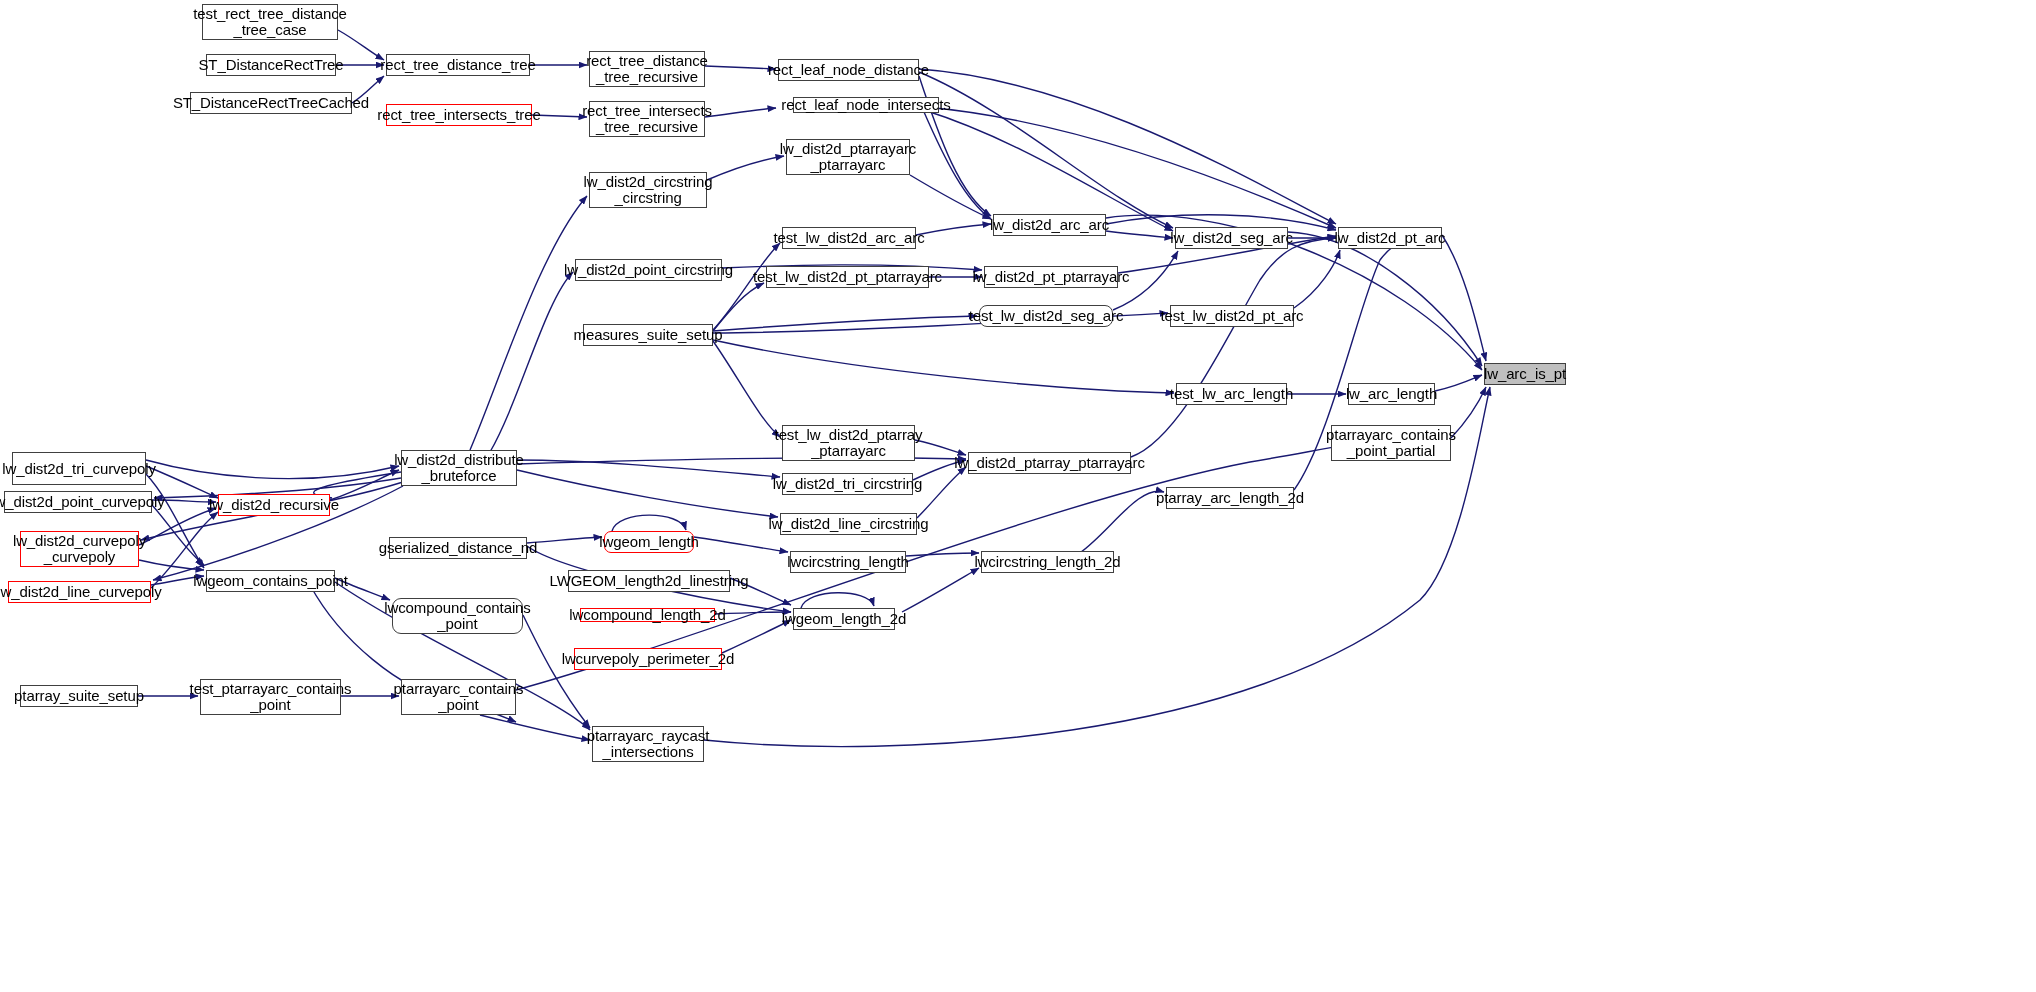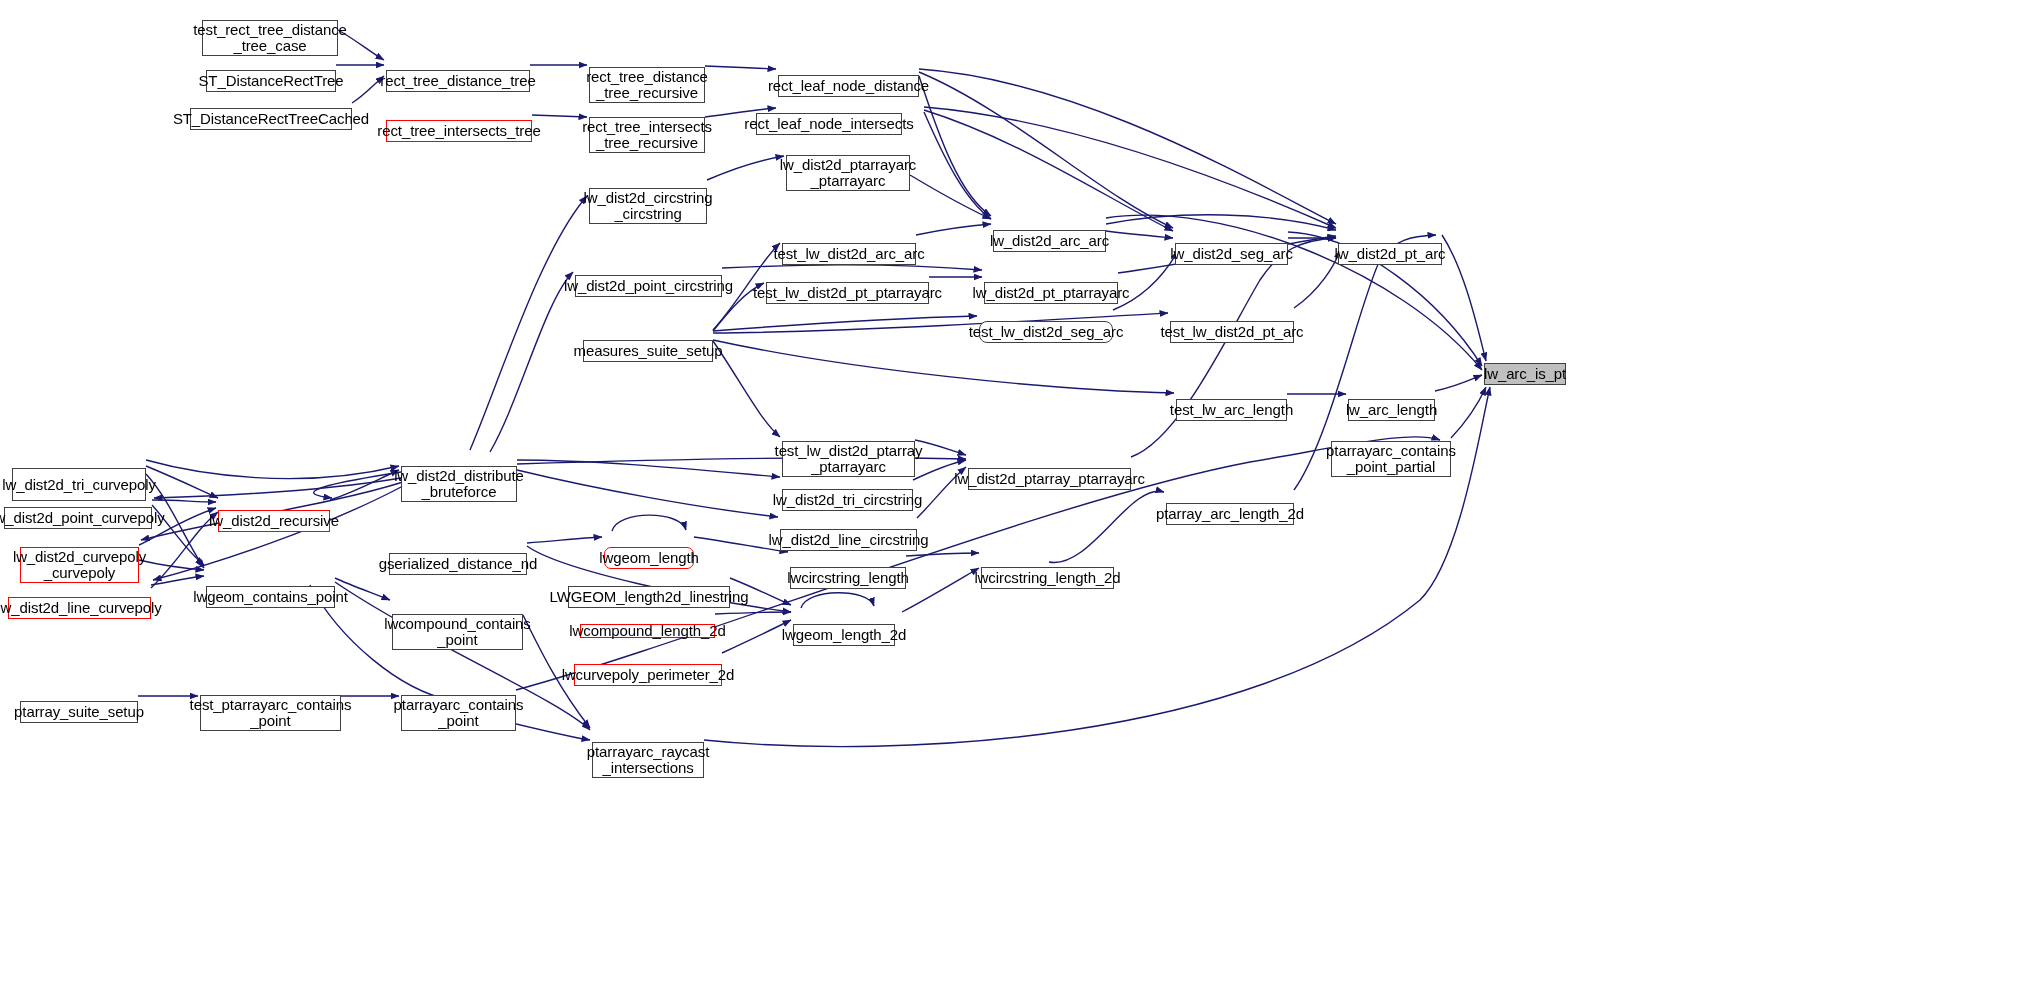--- a/index.html
+++ b/index.html
@@ -33,21 +33,20 @@
     text-align: center;
     background: #ffffff;
     border: 1px solid #404040;
     color: #000000;
     font-size: 15px;
     line-height: 16px;
     letter-spacing: -0.1px;
     white-space: pre-line;
     padding: 0 20px;
     z-index: 5;
-    margin-top: 16px;
   }
   .node.red {
     border: 1px solid #ff0000;
   }
   .node.hl {
     background: #bfbfbf;
     border: 1px solid #404040;
   }
 </style>
 </head>
@@ -167,36 +166,36 @@
 _tree_case</div>
       <div class="node" style="left: 206px; top: 54px; width: 130px; height: 22px;">ST_DistanceRectTree</div>
       <div class="node" style="left: 190px; top: 92px; width: 162px; height: 22px;">ST_DistanceRectTreeCached</div>
       <div class="node" style="left: 386px; top: 54px; width: 144px; height: 22px;">rect_tree_distance_tree</div>
       <div class="node red" style="left: 386px; top: 104px; width: 146px; height: 22px;">rect_tree_intersects_tree</div>
       <div class="node" style="left: 589px; top: 51px; width: 116px; height: 36px;">rect_tree_distance
 _tree_recursive</div>
       <div class="node" style="left: 589px; top: 101px; width: 116px; height: 36px;">rect_tree_intersects
 _tree_recursive</div>
       <div class="node" style="left: 778px; top: 59px; width: 141px; height: 22px;">rect_leaf_node_distance</div>
-      <div class="node" style="left: 756px; top: 97px; width: 146px; height: 22px;">rect_leaf_node_intersects</div>
+      <div class="node" style="left: 793px; top: 97px; width: 146px; height: 16px;">rect_leaf_node_intersects</div>
       <div class="node" style="left: 786px; top: 139px; width: 124px; height: 36px;">lw_dist2d_ptarrayarc
 _ptarrayarc</div>
       <div class="node" style="left: 589px; top: 172px; width: 118px; height: 36px;">lw_dist2d_circstring
 _circstring</div>
       <div class="node" style="left: 993px; top: 214px; width: 113px; height: 22px;">lw_dist2d_arc_arc</div>
       <div class="node" style="left: 1175px; top: 227px; width: 113px; height: 22px;">lw_dist2d_seg_arc</div>
       <div class="node" style="left: 1338px; top: 227px; width: 104px; height: 22px;">lw_dist2d_pt_arc</div>
       <div class="node" style="left: 782px; top: 227px; width: 134px; height: 22px;">test_lw_dist2d_arc_arc</div>
       <div class="node" style="left: 575px; top: 259px; width: 147px; height: 22px;">lw_dist2d_point_circstring</div>
       <div class="node" style="left: 766px; top: 266px; width: 163px; height: 22px;">test_lw_dist2d_pt_ptarrayarc</div>
       <div class="node" style="left: 984px; top: 266px; width: 134px; height: 22px;">lw_dist2d_pt_ptarrayarc</div>
       <div class="node" style="left: 979px; top: 305px; width: 134px; height: 22px; border-radius: 8px;">test_lw_dist2d_seg_arc</div>
       <div class="node" style="left: 1170px; top: 305px; width: 124px; height: 22px;">test_lw_dist2d_pt_arc</div>
       <div class="node" style="left: 583px; top: 324px; width: 130px; height: 22px;">measures_suite_setup</div>
-      <div class="node hl" style="left: 1484px; top: 347px; width: 82px; height: 22px;">lw_arc_is_pt</div>
+      <div class="node hl" style="left: 1484px; top: 363px; width: 82px; height: 22px;">lw_arc_is_pt</div>
       <div class="node" style="left: 1176px; top: 383px; width: 111px; height: 22px;">test_lw_arc_length</div>
       <div class="node" style="left: 1348px; top: 383px; width: 87px; height: 22px;">lw_arc_length</div>
       <div class="node" style="left: 1331px; top: 425px; width: 120px; height: 36px;">ptarrayarc_contains
 _point_partial</div>
       <div class="node" style="left: 782px; top: 425px; width: 133px; height: 36px;">test_lw_dist2d_ptarray
 _ptarrayarc</div>
       <div class="node" style="left: 401px; top: 450px; width: 116px; height: 36px;">lw_dist2d_distribute
 _bruteforce</div>
       <div class="node" style="left: 968px; top: 452px; width: 163px; height: 22px;">lw_dist2d_ptarray_ptarrayarc</div>
       <div class="node" style="left: 12px; top: 452px; width: 134px; height: 33px;">lw_dist2d_tri_curvepoly</div>
@@ -207,21 +206,21 @@
       <div class="node" style="left: 780px; top: 513px; width: 137px; height: 22px;">lw_dist2d_line_circstring</div>
       <div class="node red" style="left: 604px; top: 531px; width: 90px; height: 22px; border-radius: 7px;">lwgeom_length</div>
       <div class="node red" style="left: 20px; top: 531px; width: 119px; height: 36px;">lw_dist2d_curvepoly
 _curvepoly</div>
       <div class="node" style="left: 389px; top: 537px; width: 138px; height: 22px;">gserialized_distance_nd</div>
       <div class="node" style="left: 790px; top: 551px; width: 116px; height: 22px;">lwcircstring_length</div>
       <div class="node" style="left: 981px; top: 551px; width: 133px; height: 22px;">lwcircstring_length_2d</div>
       <div class="node" style="left: 568px; top: 570px; width: 162px; height: 22px;">LWGEOM_length2d_linestring</div>
       <div class="node" style="left: 206px; top: 570px; width: 129px; height: 22px;">lwgeom_contains_point</div>
       <div class="node red" style="left: 8px; top: 581px; width: 143px; height: 22px;">lw_dist2d_line_curvepoly</div>
-      <div class="node" style="left: 392px; top: 598px; width: 131px; height: 36px;">lwcompound_contains
+      <div class="node" style="left: 392px; top: 598px; width: 131px; height: 36px; border-radius: 9px;">lwcompound_contains
 _point</div>
       <div class="node" style="left: 793px; top: 608px; width: 102px; height: 22px;">lwgeom_length_2d</div>
       <div class="node red" style="left: 580px; top: 608px; width: 135px; height: 14px;">lwcompound_length_2d</div>
       <div class="node red" style="left: 574px; top: 648px; width: 148px; height: 22px;">lwcurvepoly_perimeter_2d</div>
       <div class="node" style="left: 20px; top: 685px; width: 118px; height: 22px;">ptarray_suite_setup</div>
       <div class="node" style="left: 200px; top: 679px; width: 141px; height: 36px;">test_ptarrayarc_contains
 _point</div>
       <div class="node" style="left: 401px; top: 679px; width: 115px; height: 36px;">ptarrayarc_contains
 _point</div>
       <div class="node" style="left: 592px; top: 726px; width: 112px; height: 36px;">ptarrayarc_raycast

